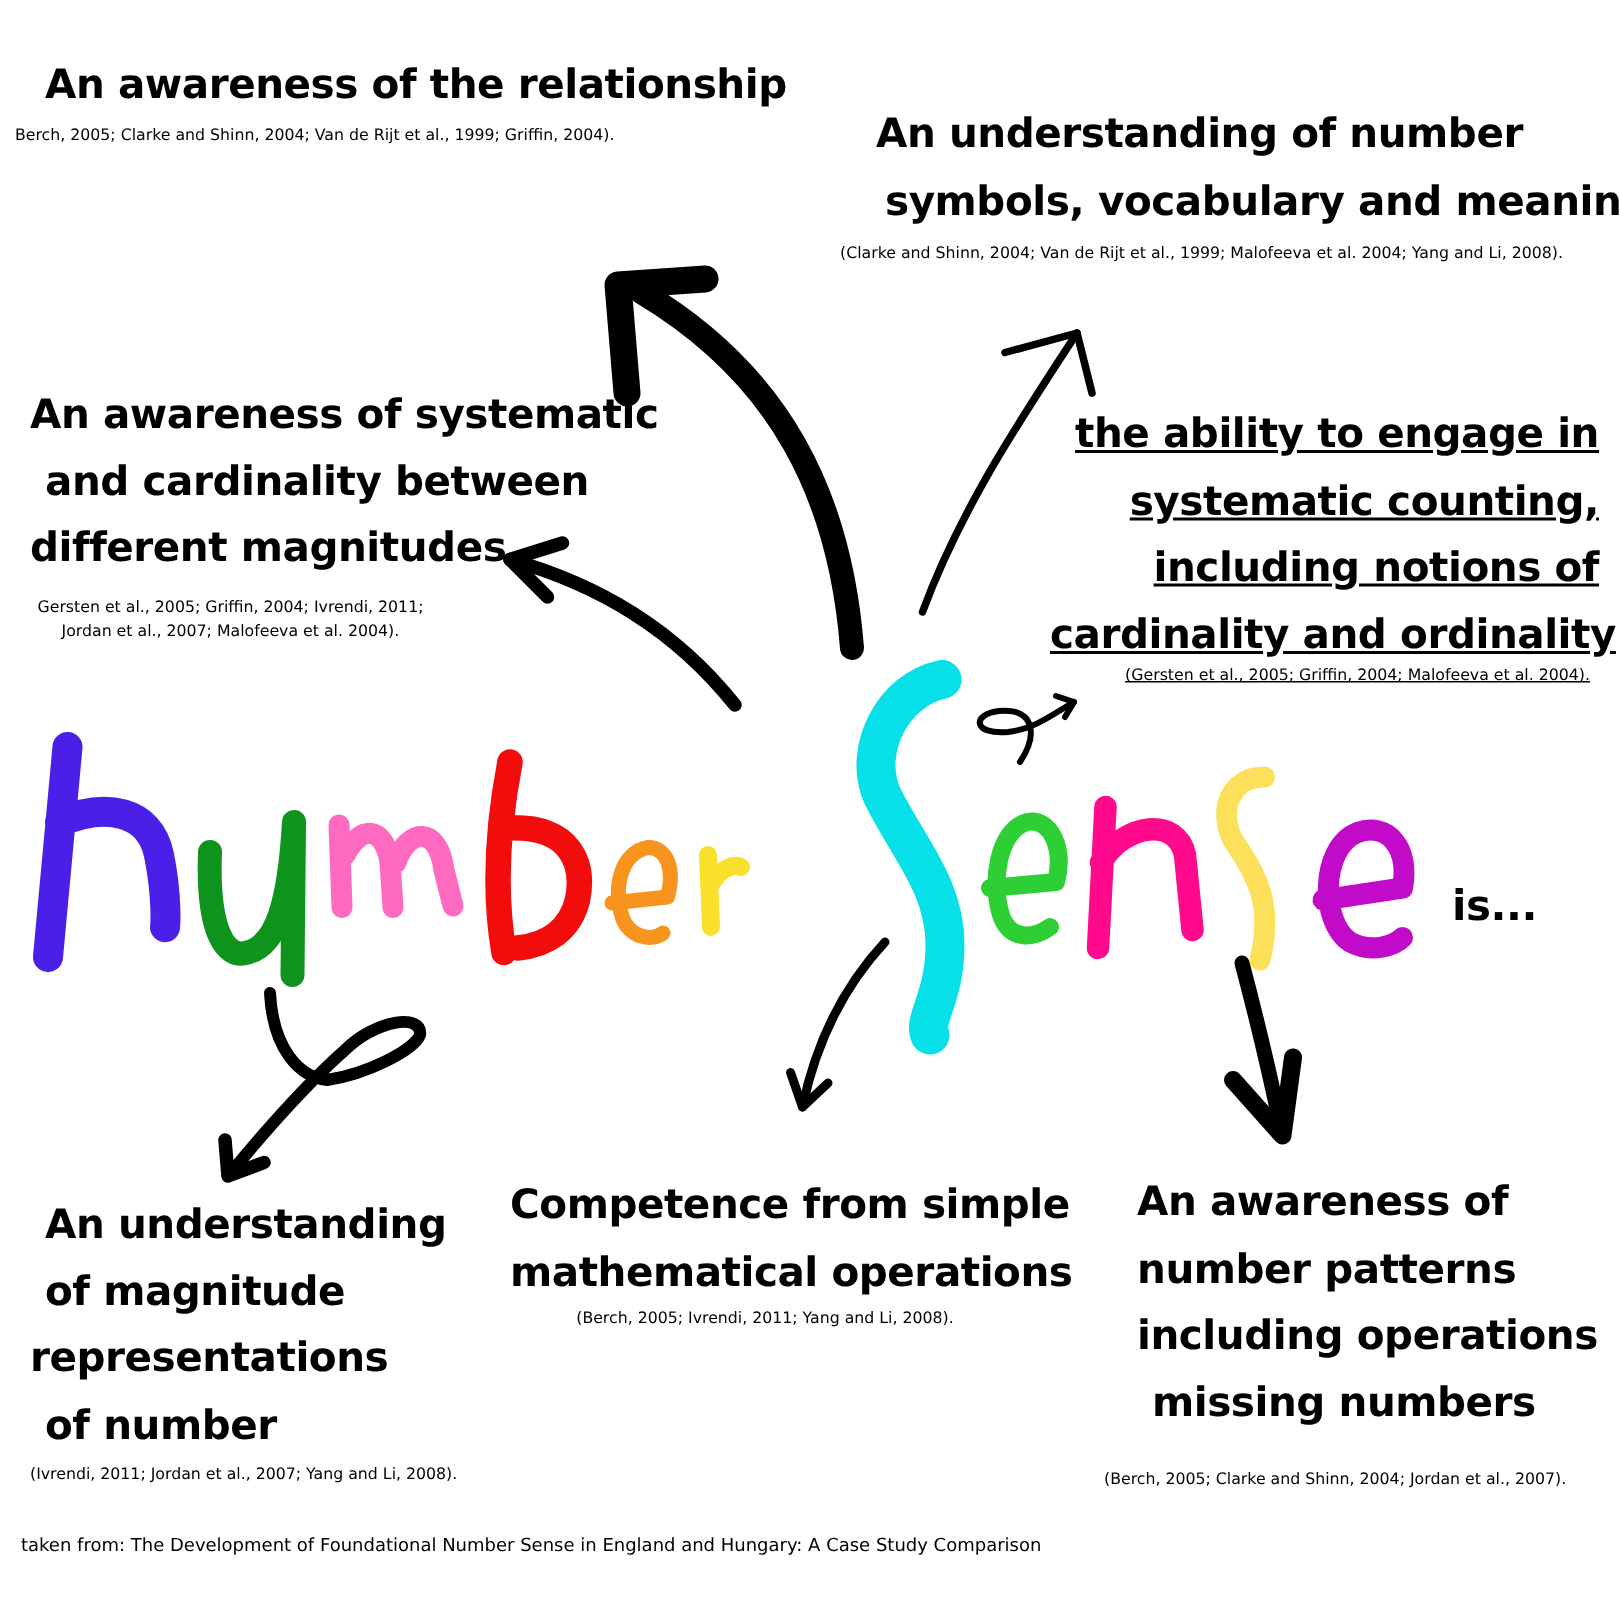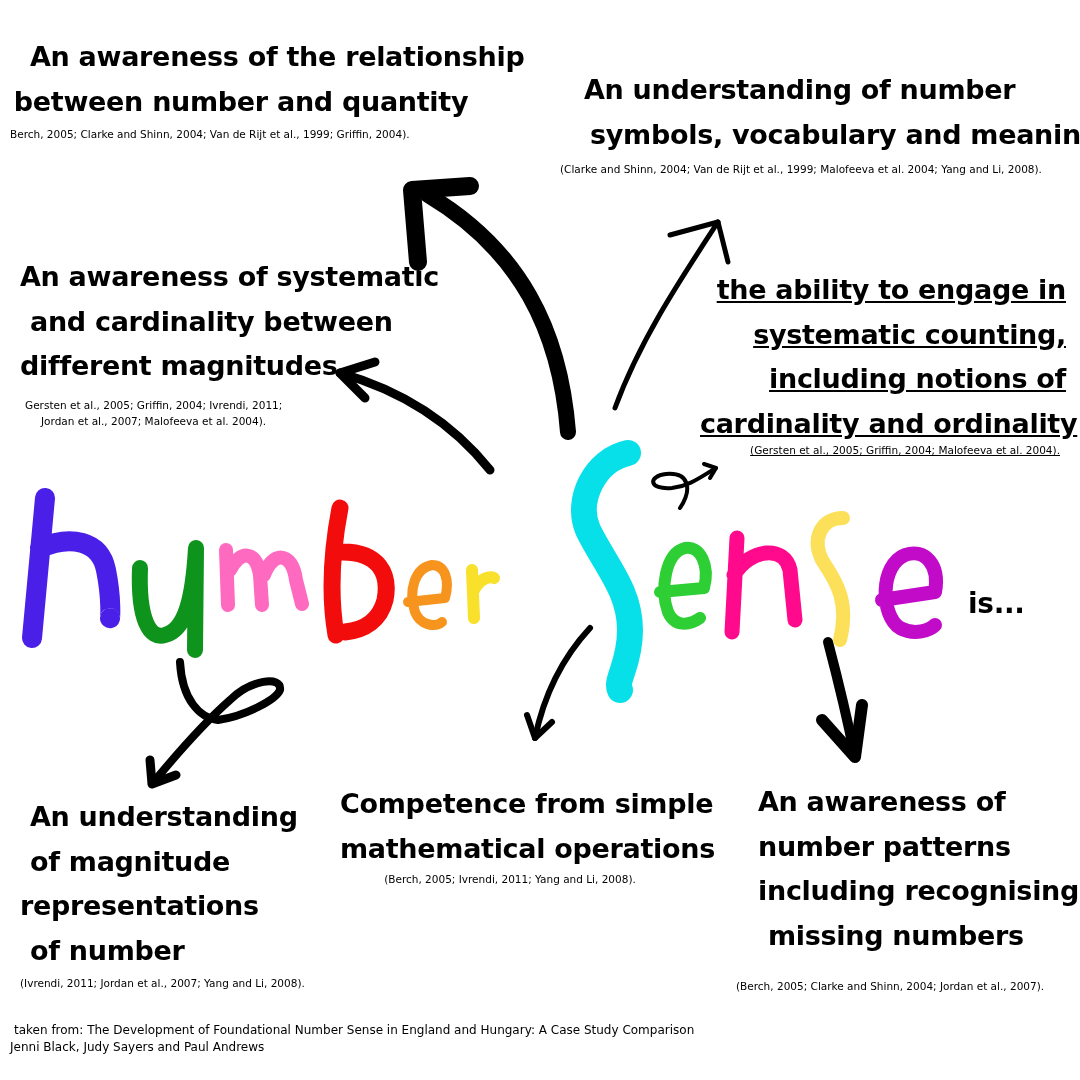--- a/index.html
+++ b/index.html
@@ -58,21 +58,20 @@
     <path d="M843 518 C820 518 812 540 822 560 C835 580 850 600 840 640" stroke="#fde05a" stroke-width="14"></path>
     <path d="M882 600 L935 592 C940 565 925 548 905 555 C880 565 880 615 900 628 C915 636 930 630 935 625" stroke="#c20bc8" stroke-width="14"></path>
   </g>
 </svg>
 
 <div class="block heading" style="left:968px; top:590px; font-size:28px; line-height:1;">is...</div>
 
 <div class="block center" style="left:30px; top:35px; width:440px;">
   <div class="heading">
     <span class="line">An awareness of the relationship</span>
-    <span class="line" style="margin-left:-18px;">between number and quantity</span>
   </div>
   <div class="cite" style="margin-top:2px; margin-left:-20px; text-align:left;">Berch, 2005; Clarke and Shinn, 2004; Van de Rijt et al., 1999; Griffin, 2004).</div>
 </div>
 
 <div class="block" style="left:560px; top:68px; width:520px;">
   <div class="heading">
     <span class="line" style="padding-left:24px;">An understanding of number</span>
     <span class="line" style="padding-left:30px;">symbols, vocabulary and meaning</span>
   </div>
   <div class="cite" style="margin-top:4px; white-space:nowrap;">(Clarke and Shinn, 2004; Van de Rijt et al., 1999; Malofeeva et al. 2004; Yang and Li, 2008).</div>
@@ -115,22 +114,21 @@
     <span class="line">Competence from simple</span>
     <span class="line">mathematical operations</span>
   </div>
   <div class="cite">(Berch, 2005; Ivrendi, 2011; Yang and Li, 2008).</div>
 </div>
 
 <div class="block" style="left:758px; top:780px; width:320px;">
   <div class="heading">
     <span class="line">An awareness of</span>
     <span class="line">number patterns</span>
-    <span class="line">including recognising</span>
+    <span class="line">including operations</span>
     <span class="line" style="padding-left:10px;">missing numbers</span>
   </div>
   <div class="cite" style="margin-top:20px; margin-left:-22px; white-space:nowrap;">(Berch, 2005; Clarke and Shinn, 2004; Jordan et al., 2007).</div>
 </div>
 
 <div class="footer" style="top:1022px;">
   <span class="line" style="padding-left:4px;">taken from: The Development of Foundational Number Sense in England and Hungary: A Case Study Comparison</span>
-  <span class="line">Jenni Black, Judy Sayers and Paul Andrews</span>
 </div>
 
 </body></html>

